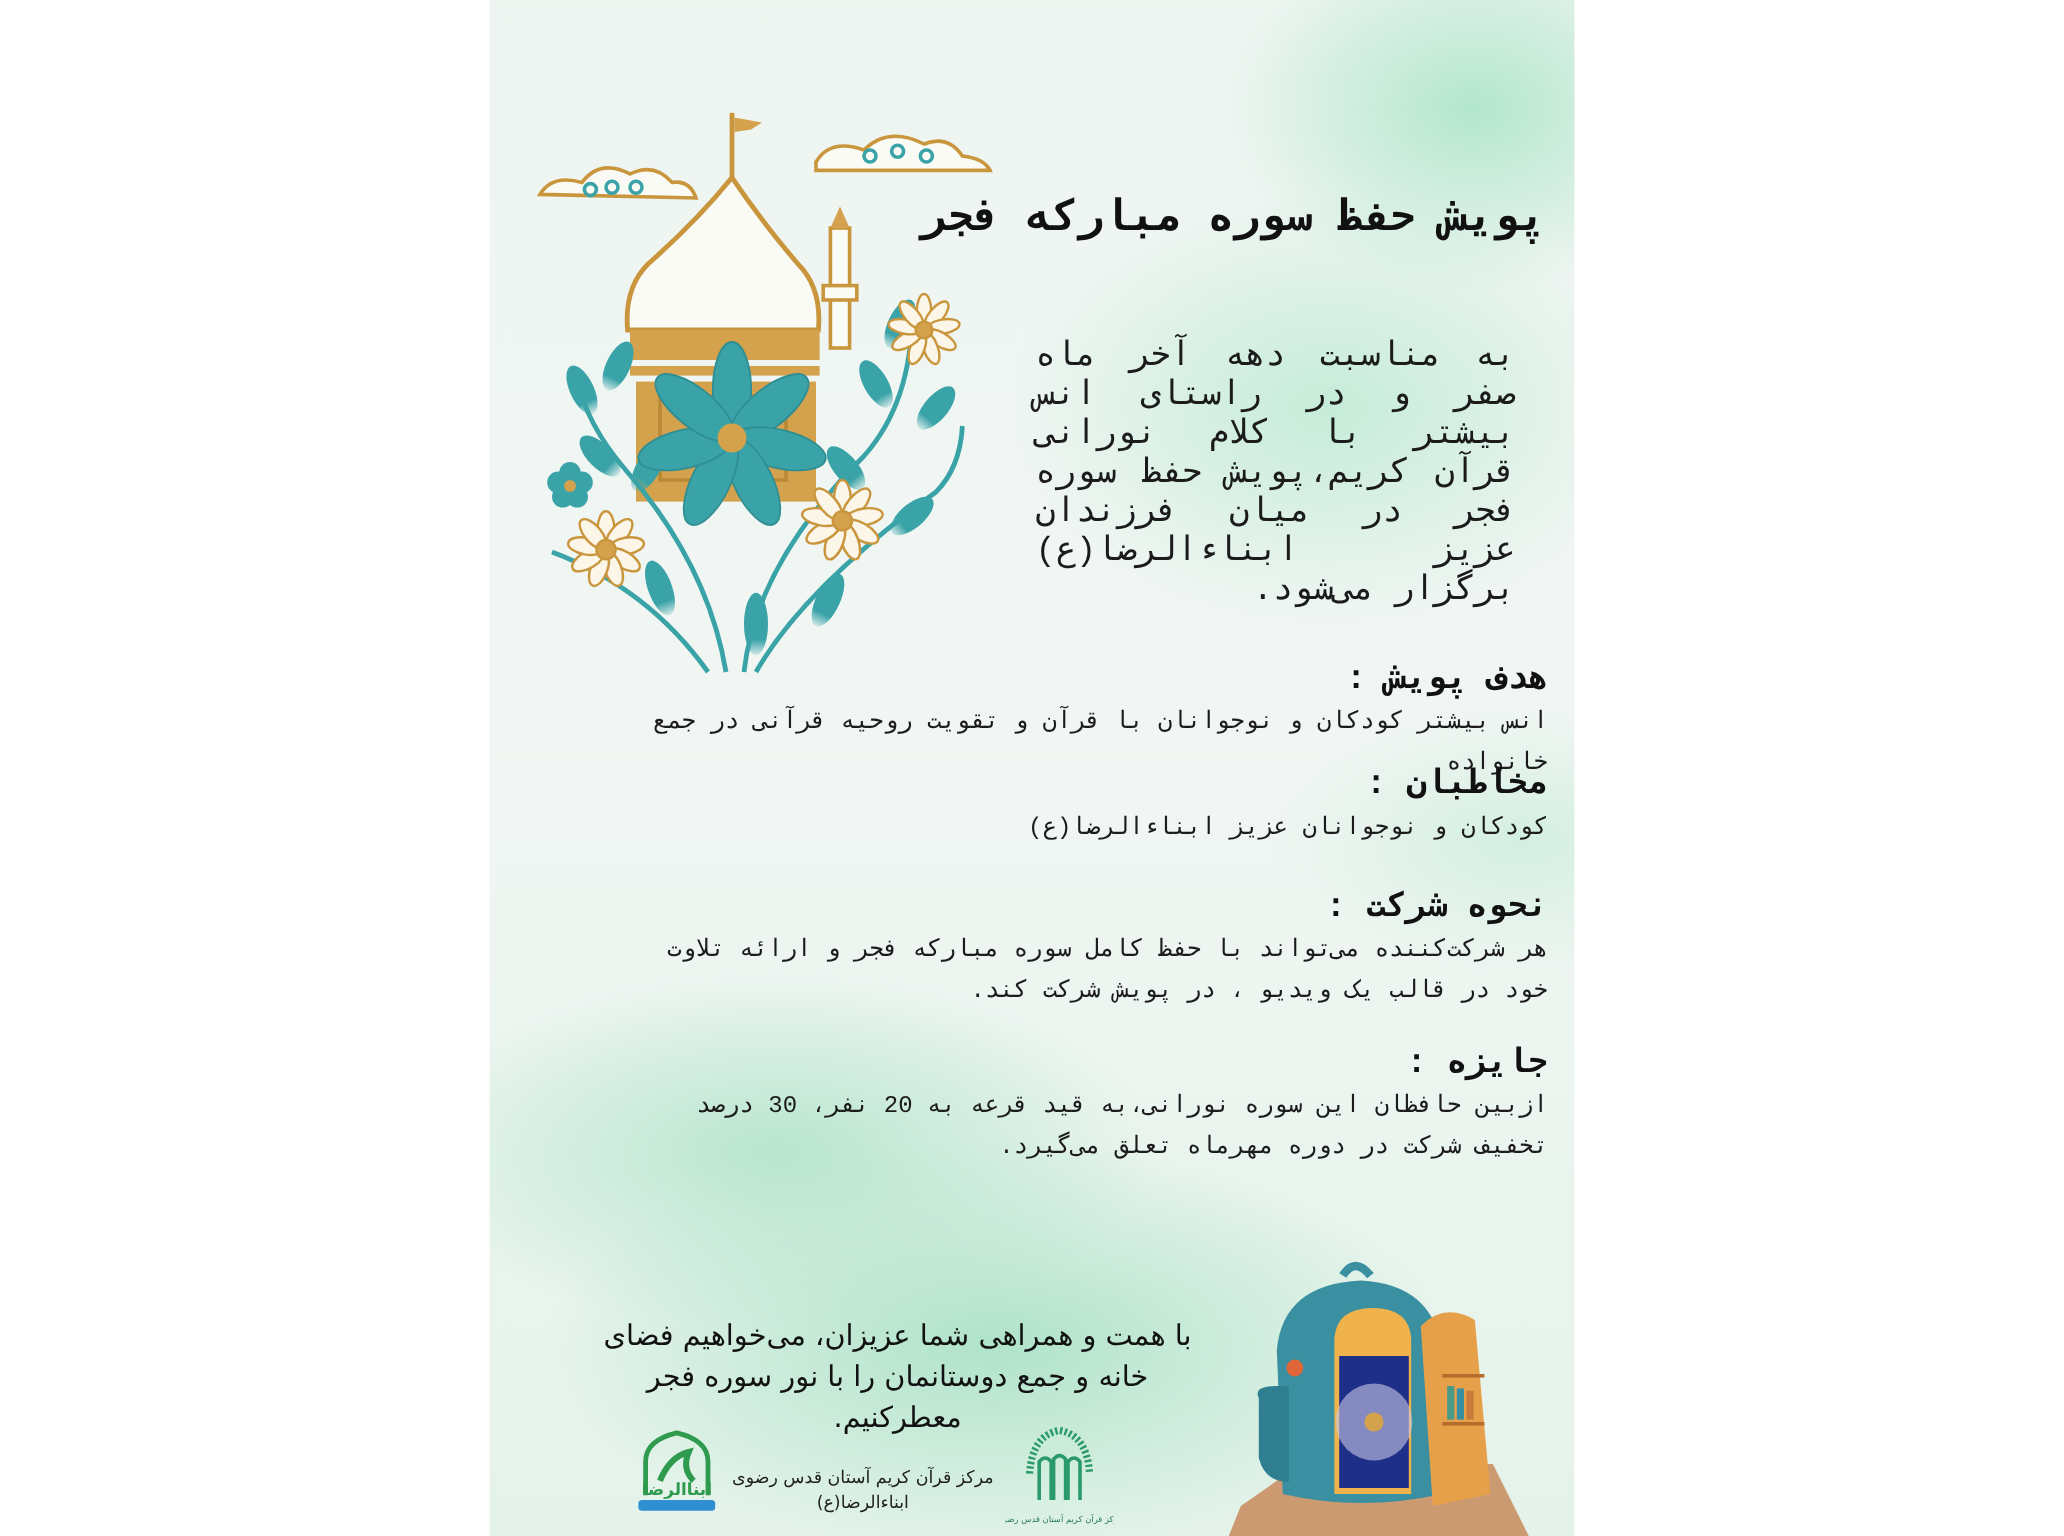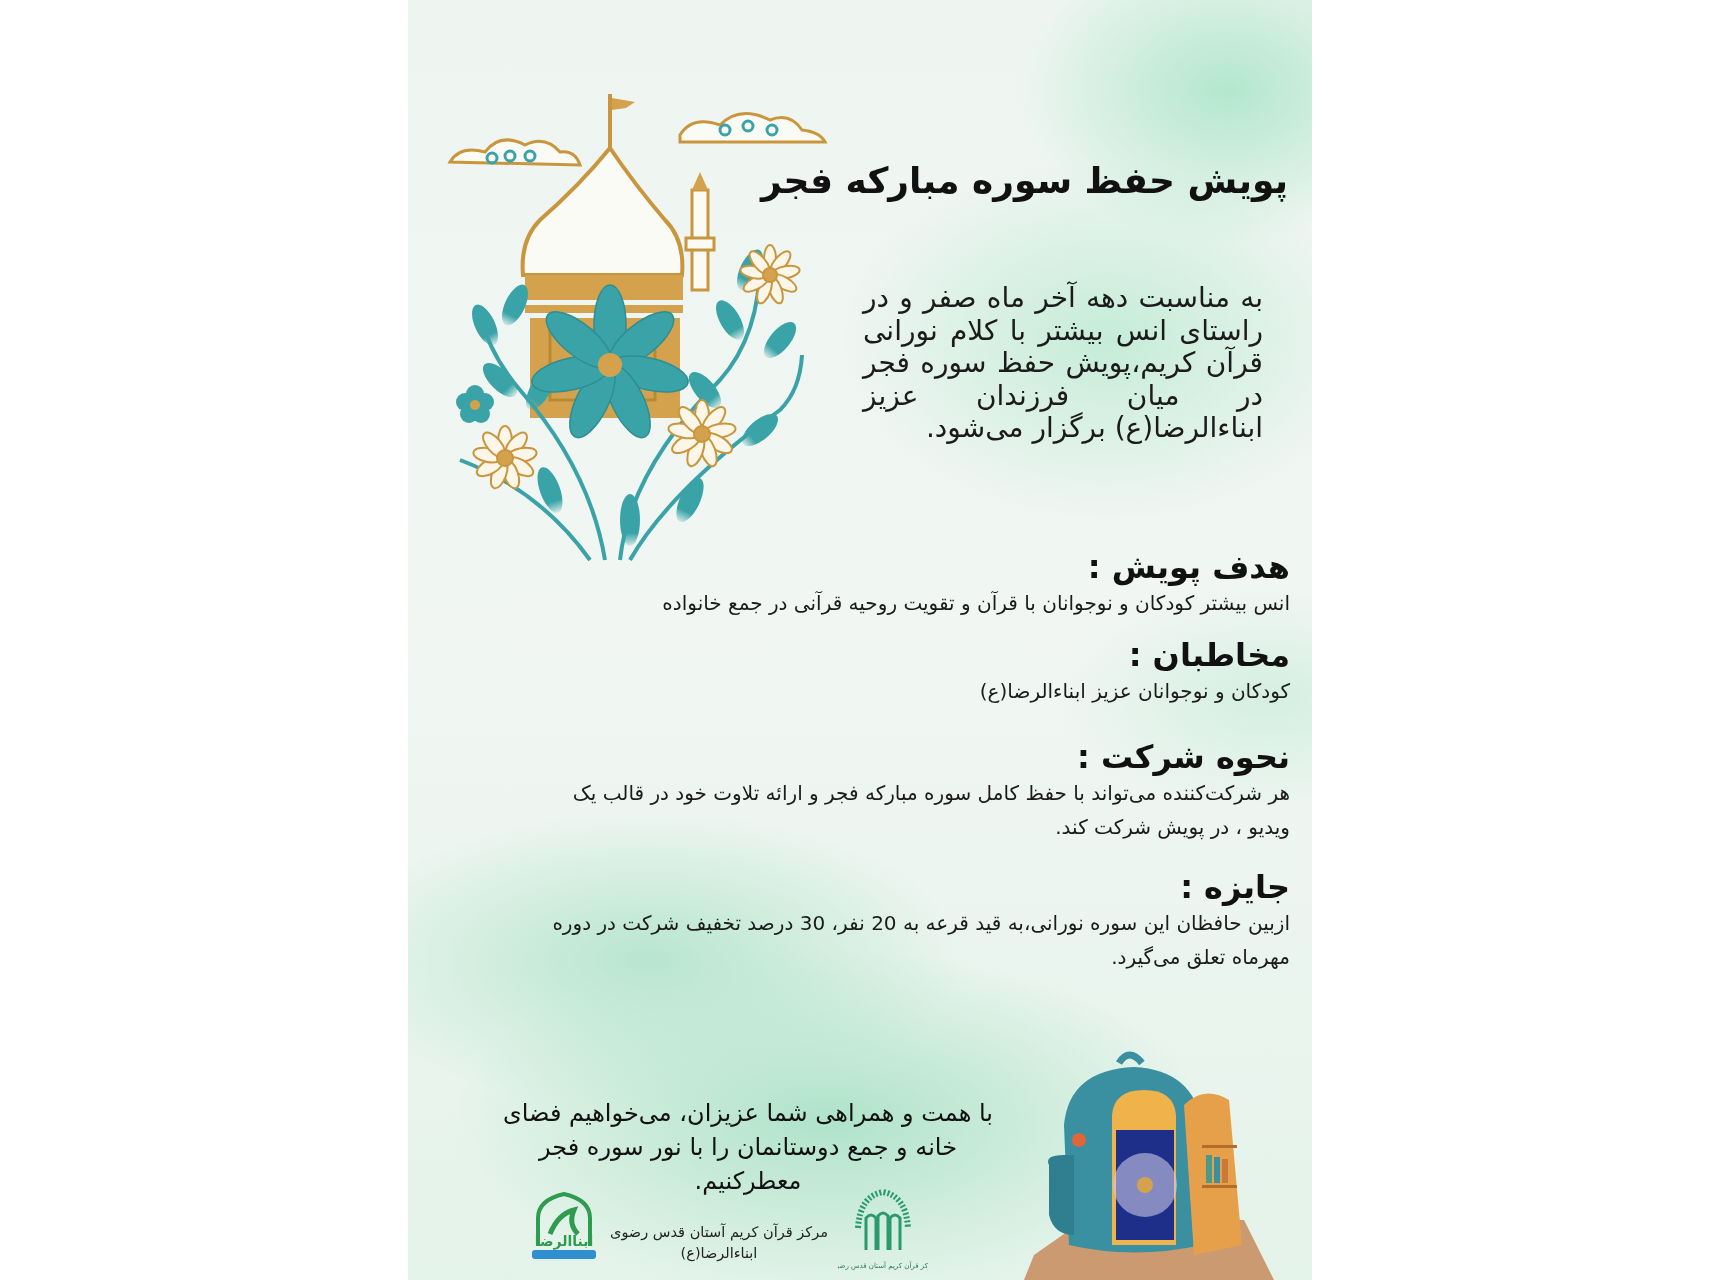--- a/index.html
+++ b/index.html
@@ -10,31 +10,31 @@
   .poster {
     position:absolute; left:408px; top:0; width:904px; height:1280px; overflow:hidden;
     background:
       radial-gradient(ellipse 300px 220px at 820px 90px, rgba(176,230,203,0.95), rgba(176,230,203,0) 70%),
       radial-gradient(ellipse 380px 260px at 700px 340px, rgba(190,234,212,0.85), rgba(190,234,212,0) 70%),
       radial-gradient(ellipse 420px 200px at 240px 960px, rgba(178,228,203,0.9), rgba(178,228,203,0) 75%),
       radial-gradient(ellipse 500px 230px at 420px 1120px, rgba(172,226,199,0.95), rgba(172,226,199,0) 75%),
       radial-gradient(ellipse 300px 160px at 860px 700px, rgba(200,236,218,0.7), rgba(200,236,218,0) 70%),
       linear-gradient(180deg, #eef5f1 0%, #f1f6f3 50%, #e4f3ea 100%);
   }
-  .rtl { direction:rtl; text-align:right; color:#1b1b1b; }
+  .rtl { direction:rtl; text-align:right; color:#1b1b1b;font-family:Liberation Mono, monospace; }
   .title {
     position:absolute; left:420px; top:160px; width:460px; font-size:36px; font-weight:bold;
     color:#111; white-space:nowrap;
   }
   .intro {
     position:absolute; left:455px; top:282px; width:400px; font-size:28px; line-height:32.5px;
     text-align:justify; text-align-last:right; letter-spacing:0.5px;
   }
   .sec { position:absolute; left:130px; width:752px; }
-  .sec h3 { margin:0; font-size:32px; font-weight:bold; line-height:34px; color:#111; }
+  .sec h3 { margin:0; font-size:28px; font-weight:bold; line-height:34px; color:#111; }
   .sec p { margin:2px 0 0 0; font-size:20px; line-height:34px; color:#1b1b1b; }
   .closing {
     position:absolute; left:90px; top:1096px; width:500px; text-align:center; direction:rtl;
     font-size:24px; font-weight:normal; line-height:34px; color:#111;
   }
   .org {
     position:absolute; left:200px; top:1222px; width:222px; direction:rtl; text-align:center;
     font-size:14.5px; line-height:21px; color:#222;
   }
   .logo-ebna {

